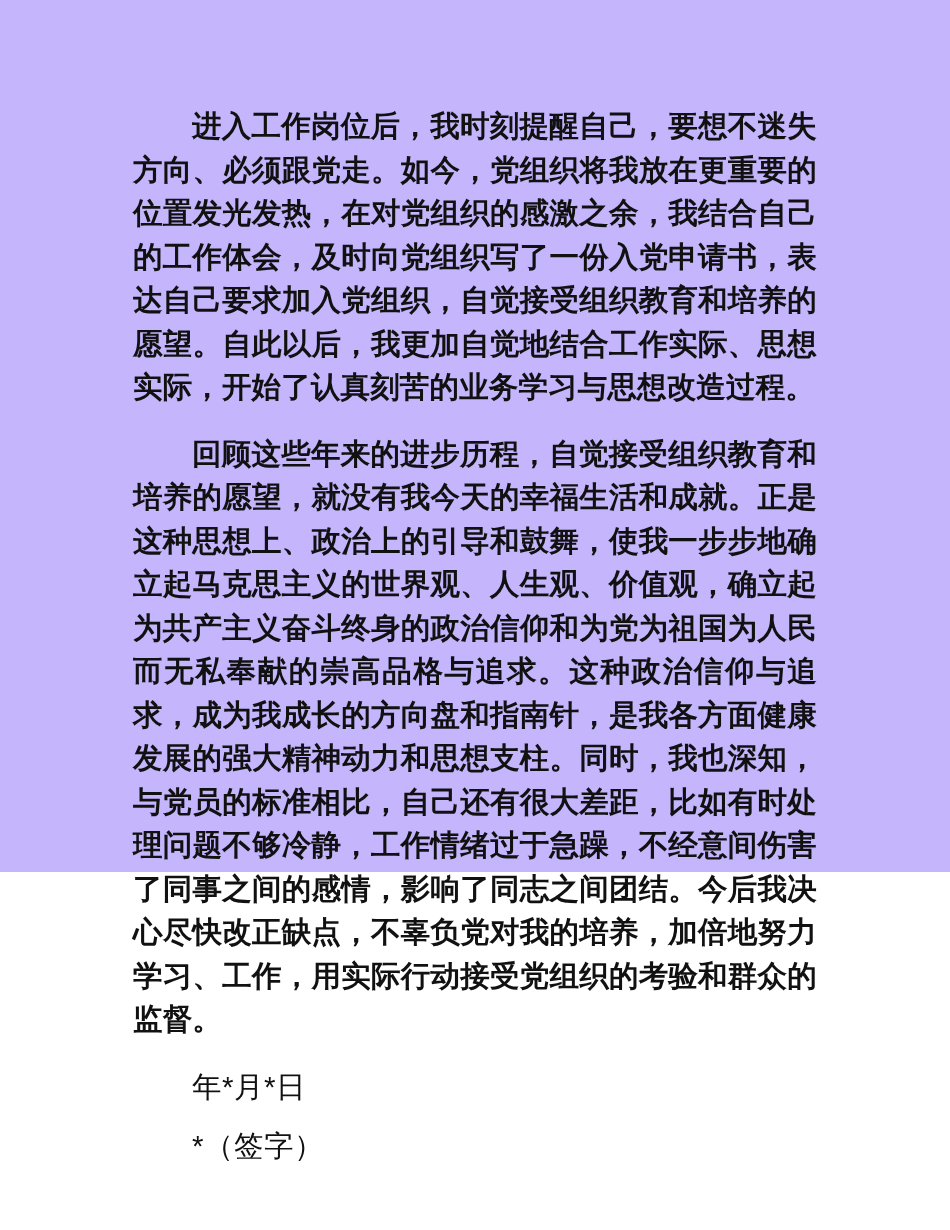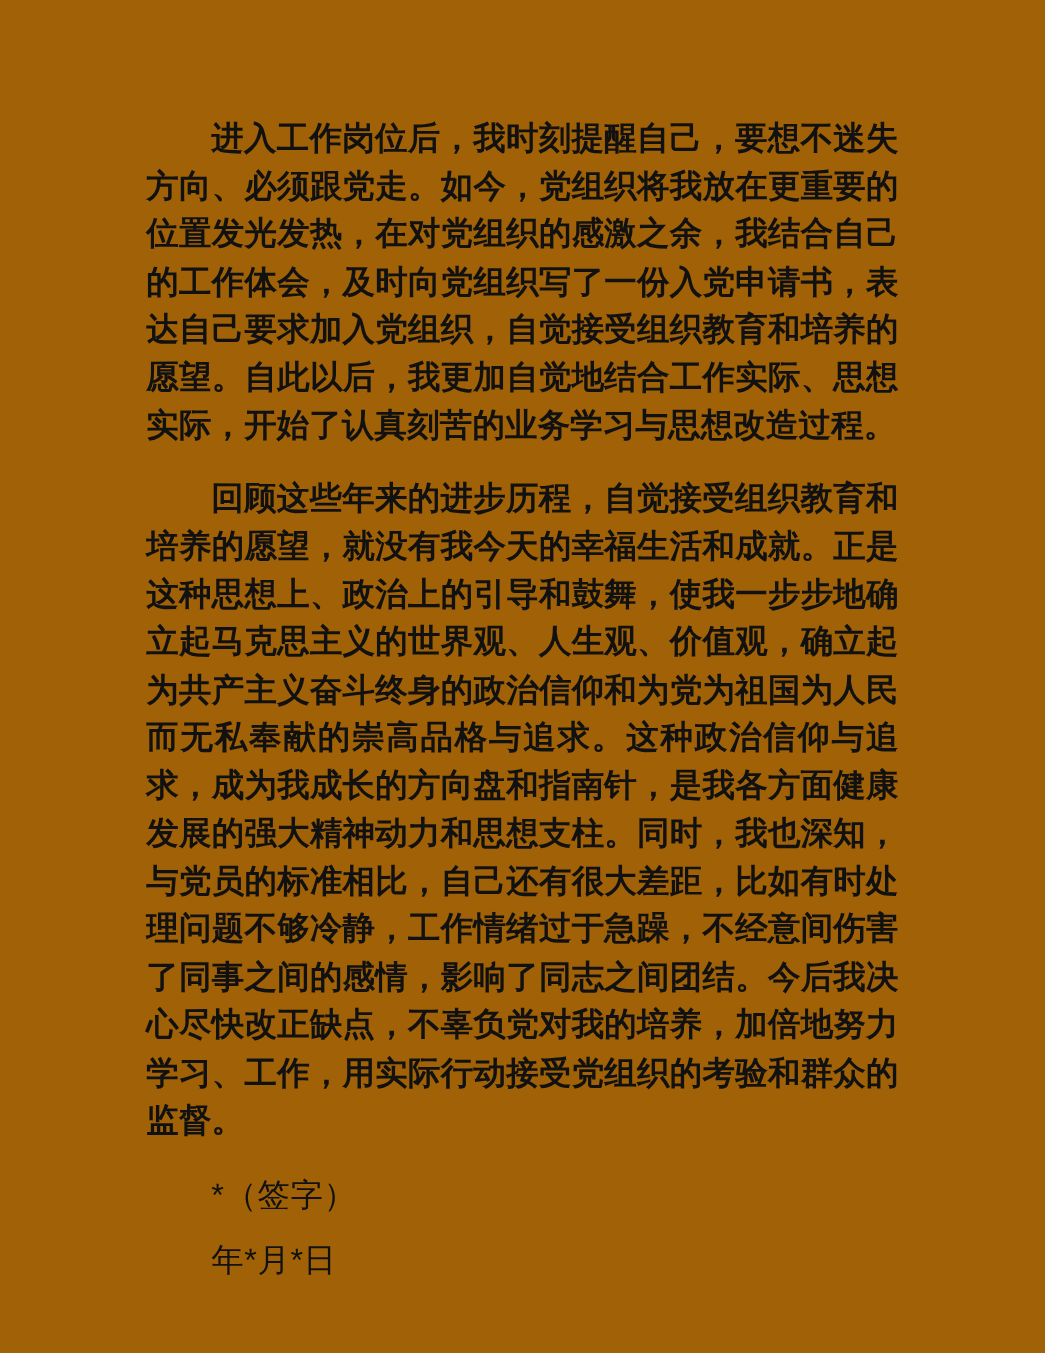--- a/index.html
+++ b/index.html
@@ -12,22 +12,22 @@
     height: 1230px;
     overflow: hidden;
     font-family: "Liberation Sans", "DejaVu Sans", sans-serif;
     color: #000000;
     -webkit-font-smoothing: antialiased;
   }
 
   .page {
     position: relative;
     width: 950px;
-    height: 1230px;
-    background: #a16207;
+    height: 872px;
+    background: #c4b5fd;
     box-sizing: border-box;
   }
 
   .doc-body {
     position: absolute;
     left: 133px;
     top: 104px;
     width: 684px;
   }
 
@@ -76,19 +76,19 @@
 
 <div class="page">
 
   <div class="doc-body">
 
     <p class="para indent">进入工作岗位后，我时刻提醒自己，要想不迷失方向、必须跟党走。如今，党组织将我放在更重要的位置发光发热，在对党组织的感激之余，我结合自己的工作体会，及时向党组织写了一份入党申请书，表达自己要求加入党组织，自觉接受组织教育和培养的愿望。自此以后，我更加自觉地结合工作实际、思想实际，开始了认真刻苦的业务学习与思想改造过程。</p>
 
     <p class="para indent">回顾这些年来的进步历程，自觉接受组织教育和培养的愿望，就没有我今天的幸福生活和成就。正是这种思想上、政治上的引导和鼓舞，使我一步步地确立起马克思主义的世界观、人生观、价值观，确立起为共产主义奋斗终身的政治信仰和为党为祖国为人民而无私奉献的崇高品格与追求。这种政治信仰与追求，成为我成长的方向盘和指南针，是我各方面健康发展的强大精神动力和思想支柱。同时，我也深知，与党员的标准相比，自己还有很大差距，比如有时处理问题不够冷静，工作情绪过于急躁，不经意间伤害了同事之间的感情，影响了同志之间团结。今后我决心尽快改正缺点，不辜负党对我的培养，加倍地努力学习、工作，用实际行动接受党组织的考验和群众的监督。</p>
 
     <div class="sign-block">
+      <p class="sign-line">年*月*日</p>
       <p class="sign-line">*（签字）</p>
-      <p class="sign-line">年*月*日</p>
     </div>
 
   </div>
 
 </div>
 
 </body></html>

